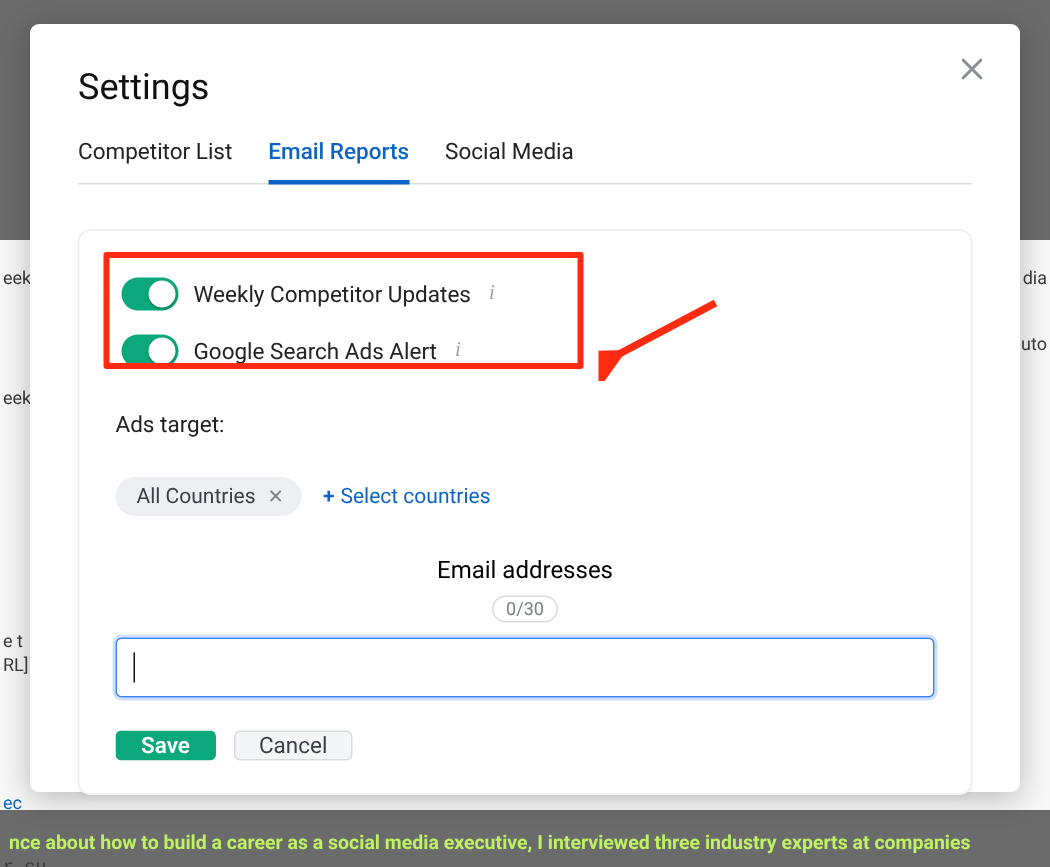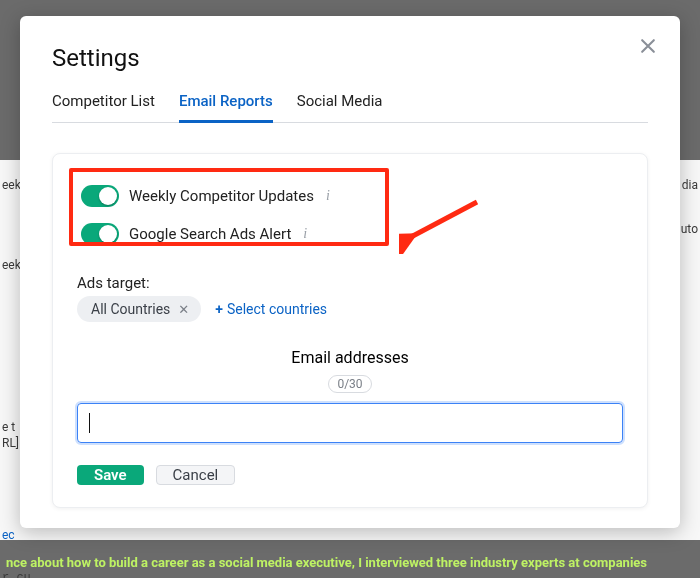--- a/index.html
+++ b/index.html
@@ -65,21 +65,21 @@
     width:38px; height:22px; border-radius:12px; background:#0aa87a;
     position:relative; cursor:pointer; flex:0 0 38px;
   }
   .switch::after {
     content:""; position:absolute; right:2px; top:2px;
     width:18px; height:18px; border-radius:50%; background:#fff;
     box-shadow:0 1px 2px rgba(0,0,0,.3);
   }
   .toggle-label { font-size:15px; color:#222; }
   .info-i { font-style:italic; font-family:Georgia,serif; color:#9aa0a8; font-size:14px; margin-left:2px; }
-  .section-label { font-size:15px; color:#222; margin-top:12px; margin-bottom:4px; }
+  .section-label { font-size:15px; color:#222; margin-top:12px; margin-bottom:26px; }
   .chips-row { display:flex; align-items:center; gap:14px; }
   .chip {
     display:inline-flex; align-items:center; gap:6px;
     background:#edeff2; color:#3a3f47; font-size:14px;
     border-radius:16px; padding:5px 10px 5px 14px; cursor:default;
   }
   .chip-x { color:#7a7f87; cursor:pointer; font-size:13px; padding:0 2px; }
   .add-link { color:#0b63c5; font-size:14px; cursor:pointer; }
   .add-link .plus { font-weight:600; margin-right:4px; }
   .email-label-row { display:flex; align-items:center; gap:8px; margin-top:26px;flex-direction:column; }

